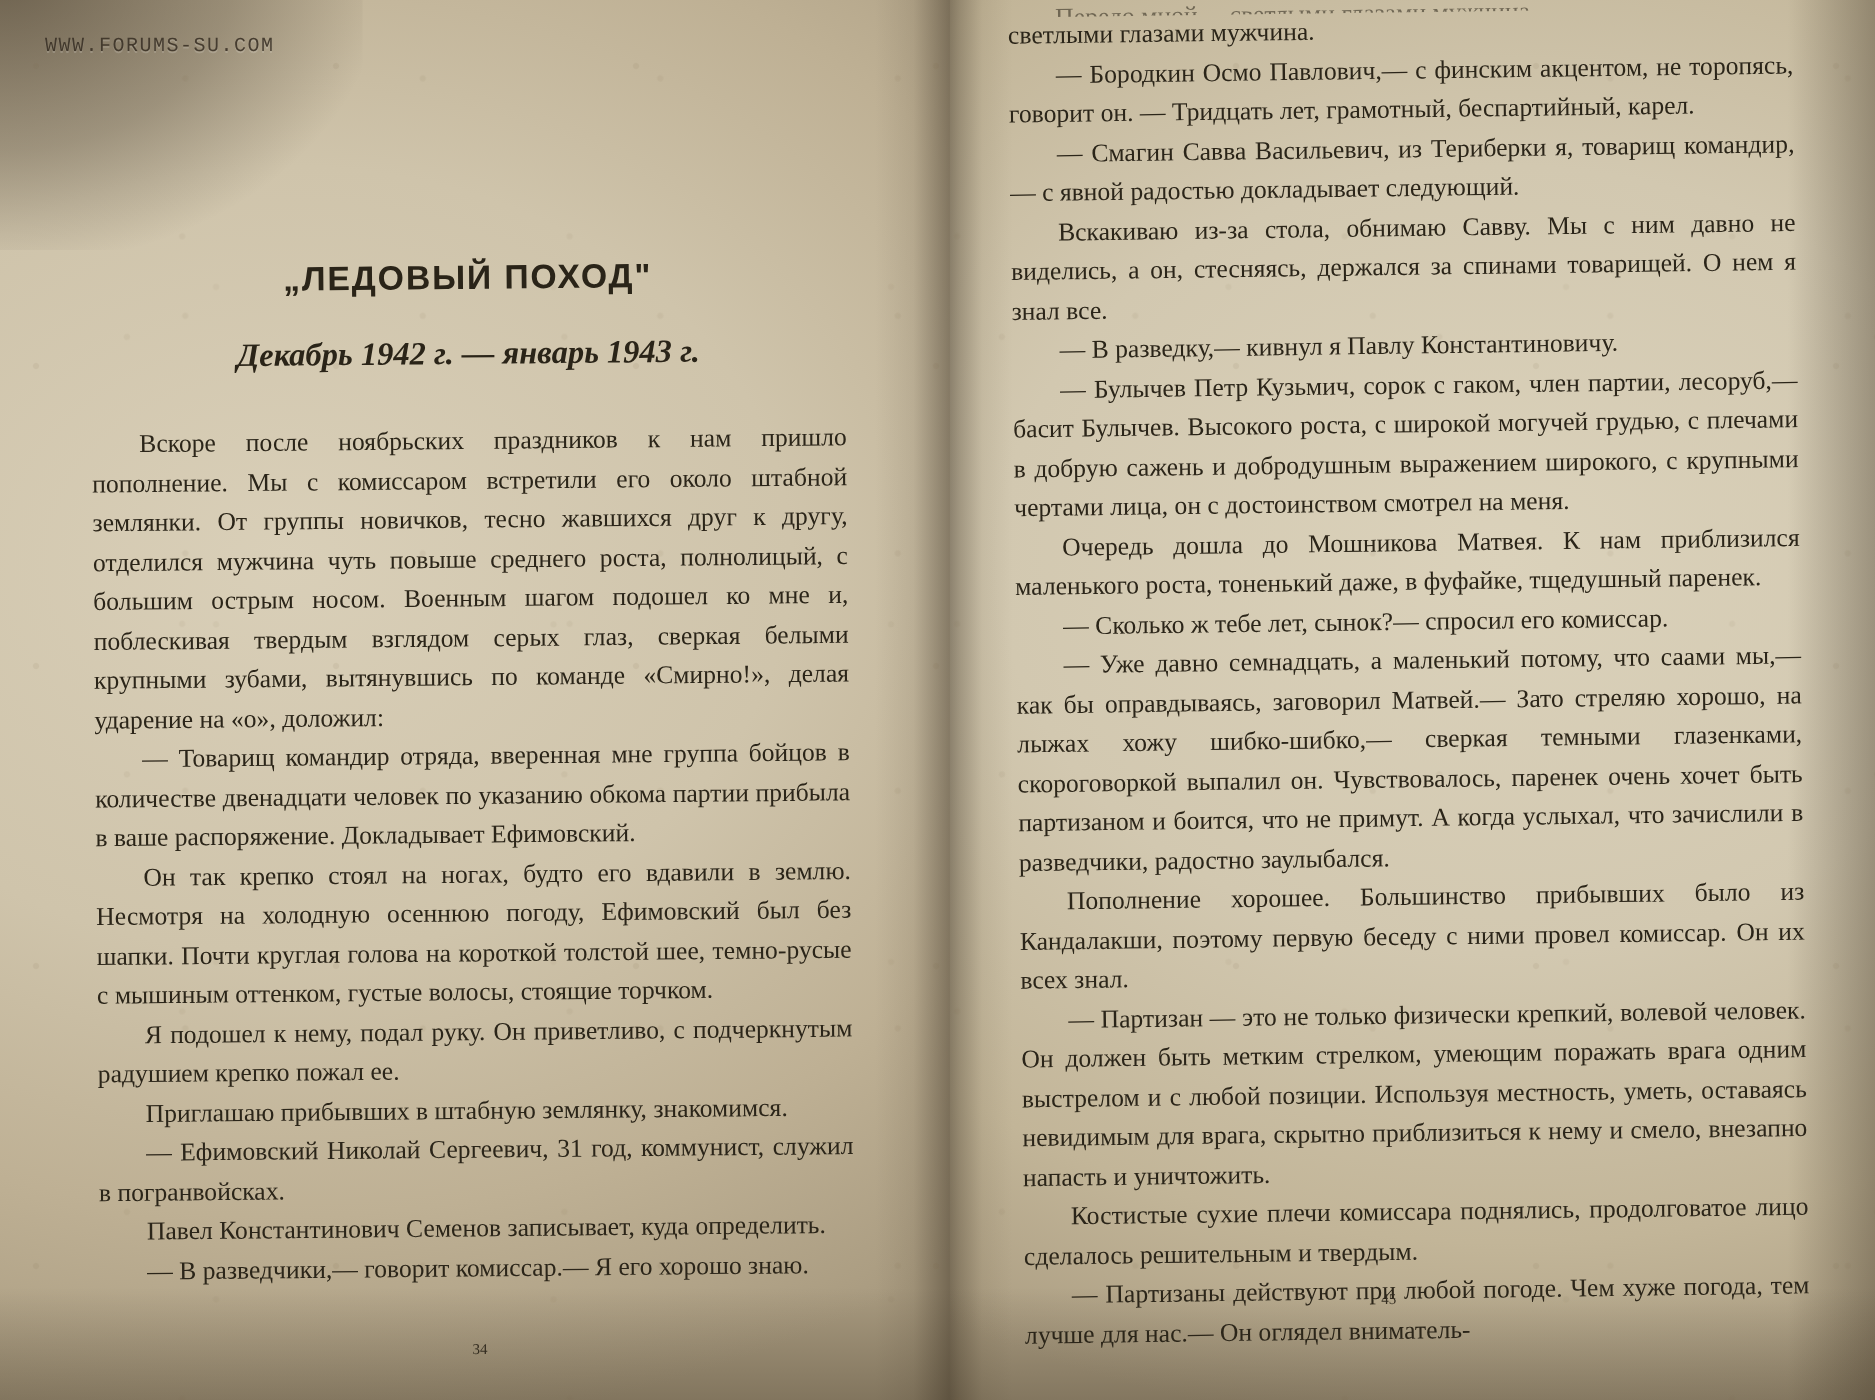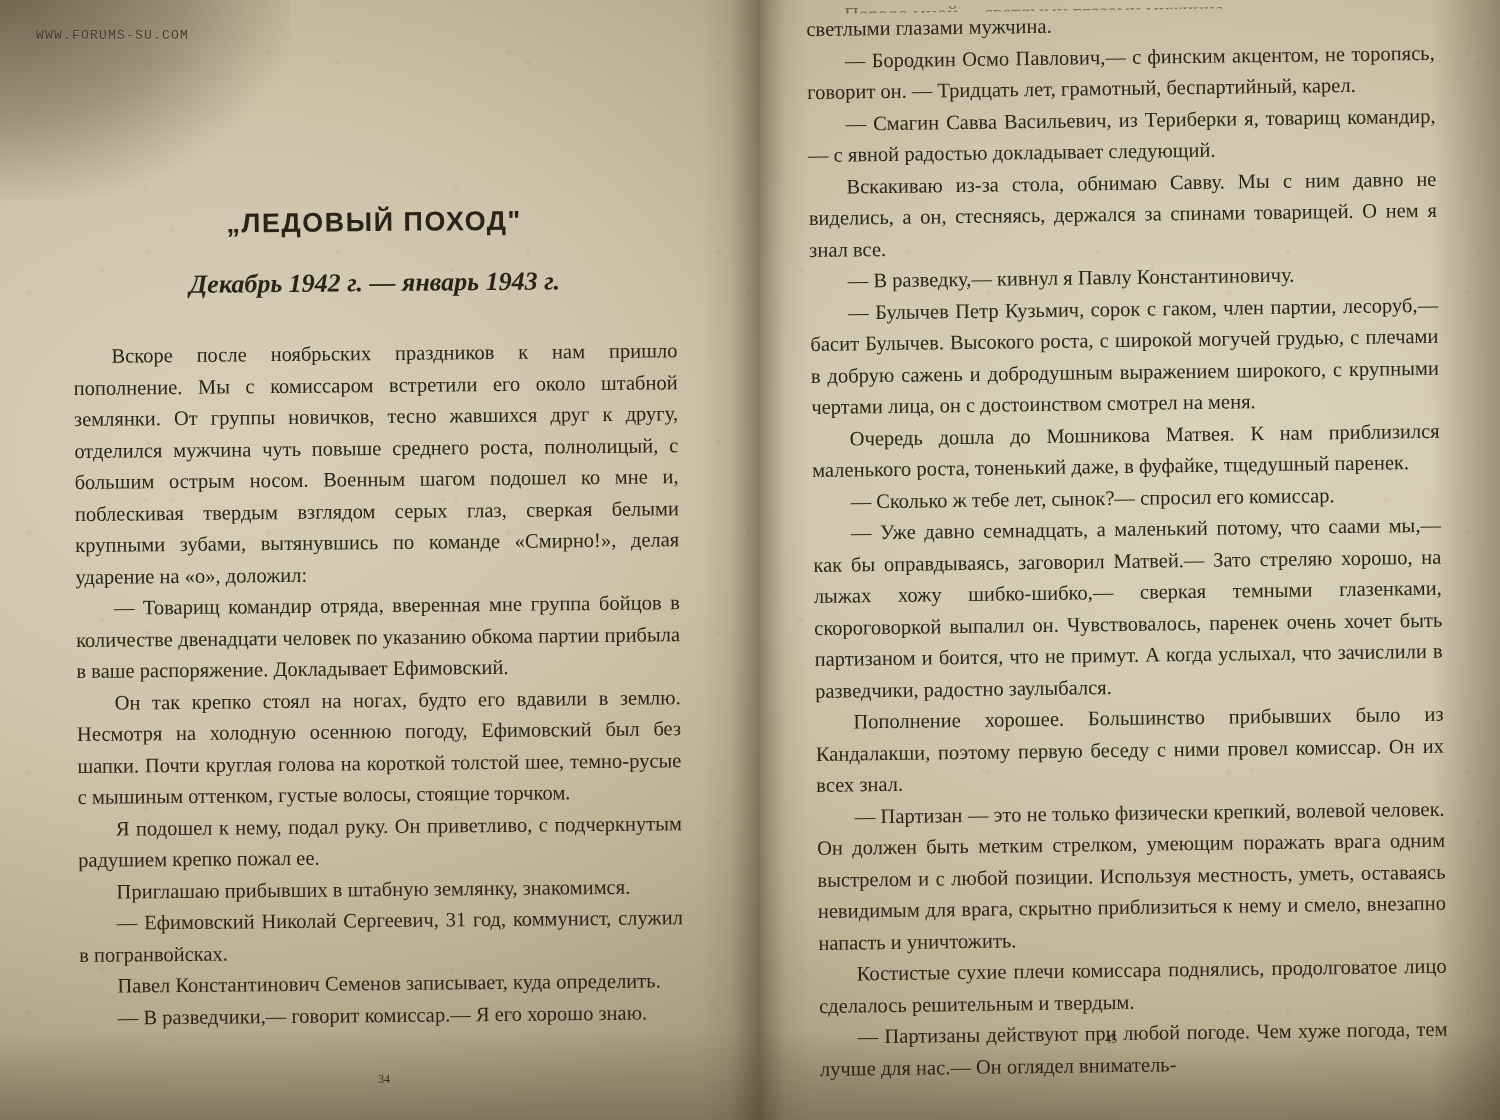--- a/index.html
+++ b/index.html
@@ -95,21 +95,21 @@
       radial-gradient(circle at 29% 77%, rgba(120,100,70,0.24) 0 2px, transparent 3px);
     background-size: 240px 240px, 310px 310px, 190px 190px, 270px 270px, 350px 350px;
   }
 
   
   .watermark {
     position: absolute;
     left: 36px;
     top: 28px;
     font-family: "Liberation Mono", monospace;
-    font-size: 13px;
+    font-size: 16px;
     letter-spacing: 1.2px;
     color: #3a3126;
     opacity: 0.88;
     text-shadow: 0 1px 0 rgba(255,255,255,0.18);
     z-index: 6;
   }
 
   
   .col {
     position: absolute;

